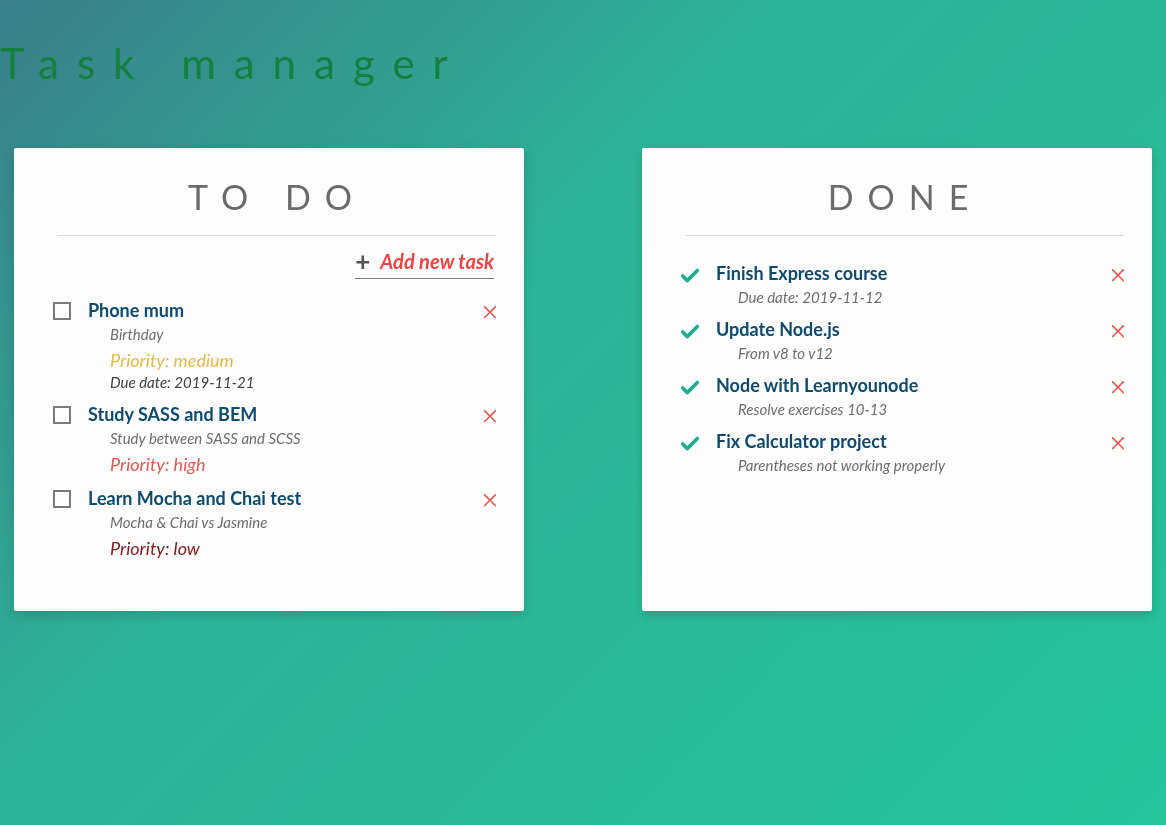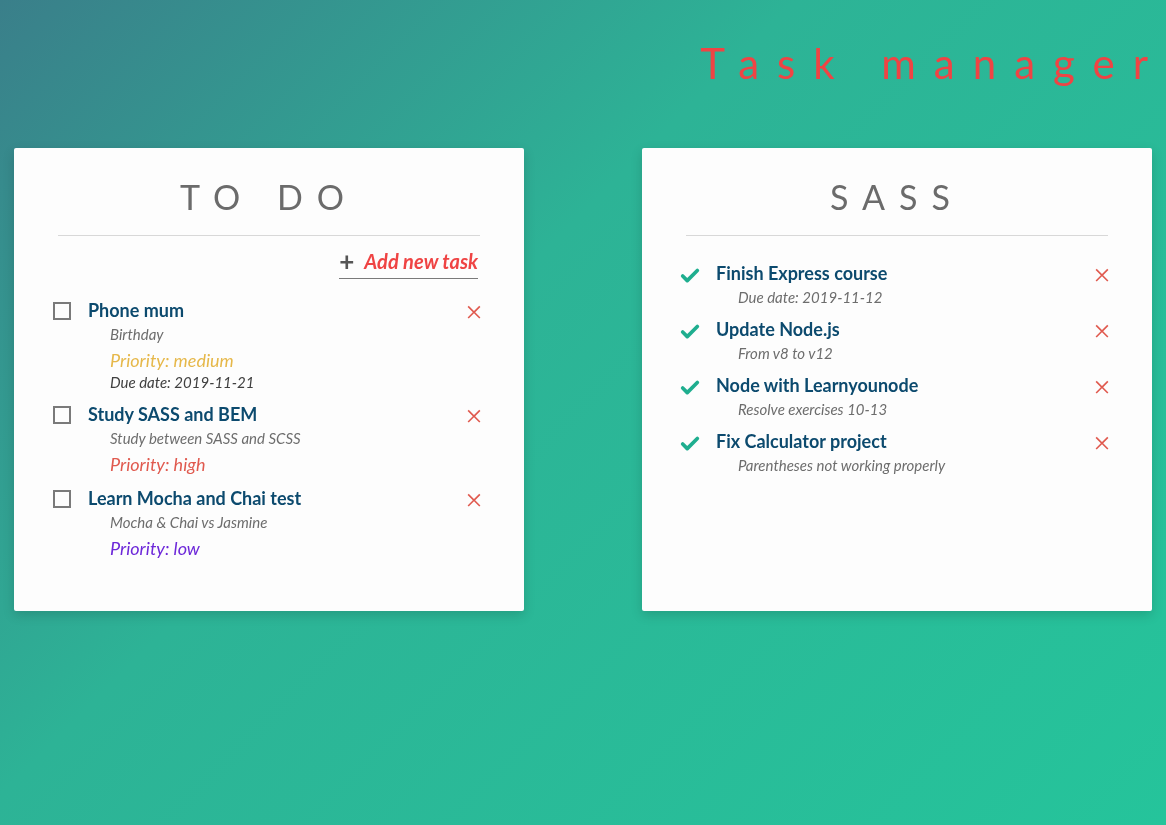--- a/index.html
+++ b/index.html
@@ -6,40 +6,40 @@
   html, body { height: 100%; }
   body {
     width: 1166px;
     height: 825px;
     background: linear-gradient(135deg, #3a7f8a 0%, #2db396 40%, #25c49b 100%);
     font-family: "Segoe UI", "Lato", -apple-system, BlinkMacSystemFont, sans-serif;
     color: #555;
     overflow: hidden;
   }
   .page-title {
-    text-align: right;
-    color: #ef4444;
+    text-align: left;
+    color: #15803d;
     font-size: 42px;
     font-weight: 400;
     letter-spacing: 18px;
     padding-top: 38px;
     margin-bottom: 60px;
   }
   .board {
     display: flex;
     justify-content: center;
     gap: 118px;
     padding: 0 14px;
   }
   .card {
     width: 518px;
     background: #fdfdfd;
     border-radius: 2px;
     box-shadow: 0 4px 12px rgba(0,0,0,0.15);
-    padding: 28px 32px 40px 32px;
+    padding: 28px 16px 40px 32px;
   }
   .card-heading {
     text-align: center;
     font-size: 34px;
     letter-spacing: 14px;
     font-weight: 400;
     color: #6b6b6b;
   }
   .card hr {
     border: none;
@@ -97,21 +97,21 @@
   .task .body-col { flex: 1 1 auto; }
   .task-title { font-weight: 700; color: #0c4a6e; font-size: 18px; }
   .task-desc {
     font-style: italic; color: #6d6d6d; font-size: 15px;
     margin-top: 4px; margin-left: 22px;
   }
   .task-priority { font-style: italic; font-size: 18px; margin-top: 6px; margin-left: 22px; }
   .task-due { font-style: italic; font-size: 15px; margin-top: 2px; margin-left: 22px; }
   .prio-medium { color: #e6b84a; }
   .prio-high { color: #e05a4f; }
-  .prio-low { color: #6d28d9; }
+  .prio-low { color: #7f1d1d; }
   .due-teal { color: #404040; }
   .task .delete-col {
     flex: 0 0 28px;
     display: flex; justify-content: center; align-items: flex-start;
     padding-top: 2px;
     cursor: pointer;
   }
   .delete-icon svg { width: 20px; height: 20px; }
 </style>
 </head>
@@ -182,21 +182,21 @@
                 <path fill="#e05a4f" d="M18.3 5.71L12 12.01l-6.3-6.3L4.29 7.12l6.3 6.3-6.3 6.29 1.41 1.42 6.3-6.3 6.3 6.3 1.41-1.42-6.3-6.29 6.3-6.3z"></path>
               </svg>
           </span>
         </div>
       </li>
 
     </ul>
   </div>
 
   <div class="card">
-    <h2 class="card-heading">SASS</h2>
+    <h2 class="card-heading">DONE</h2>
     <hr>
     <ul class="tasks" style="margin-top:26px;">
 
       <li class="task">
         <div class="status-col">
           <span class="check-icon">
             <svg viewBox="0 0 24 24">
                 <path fill="none" stroke="#1fae8f" stroke-width="4" stroke-linecap="round" stroke-linejoin="round" d="M4 12l5 5L20 6"></path>
               </svg>
           </span>

